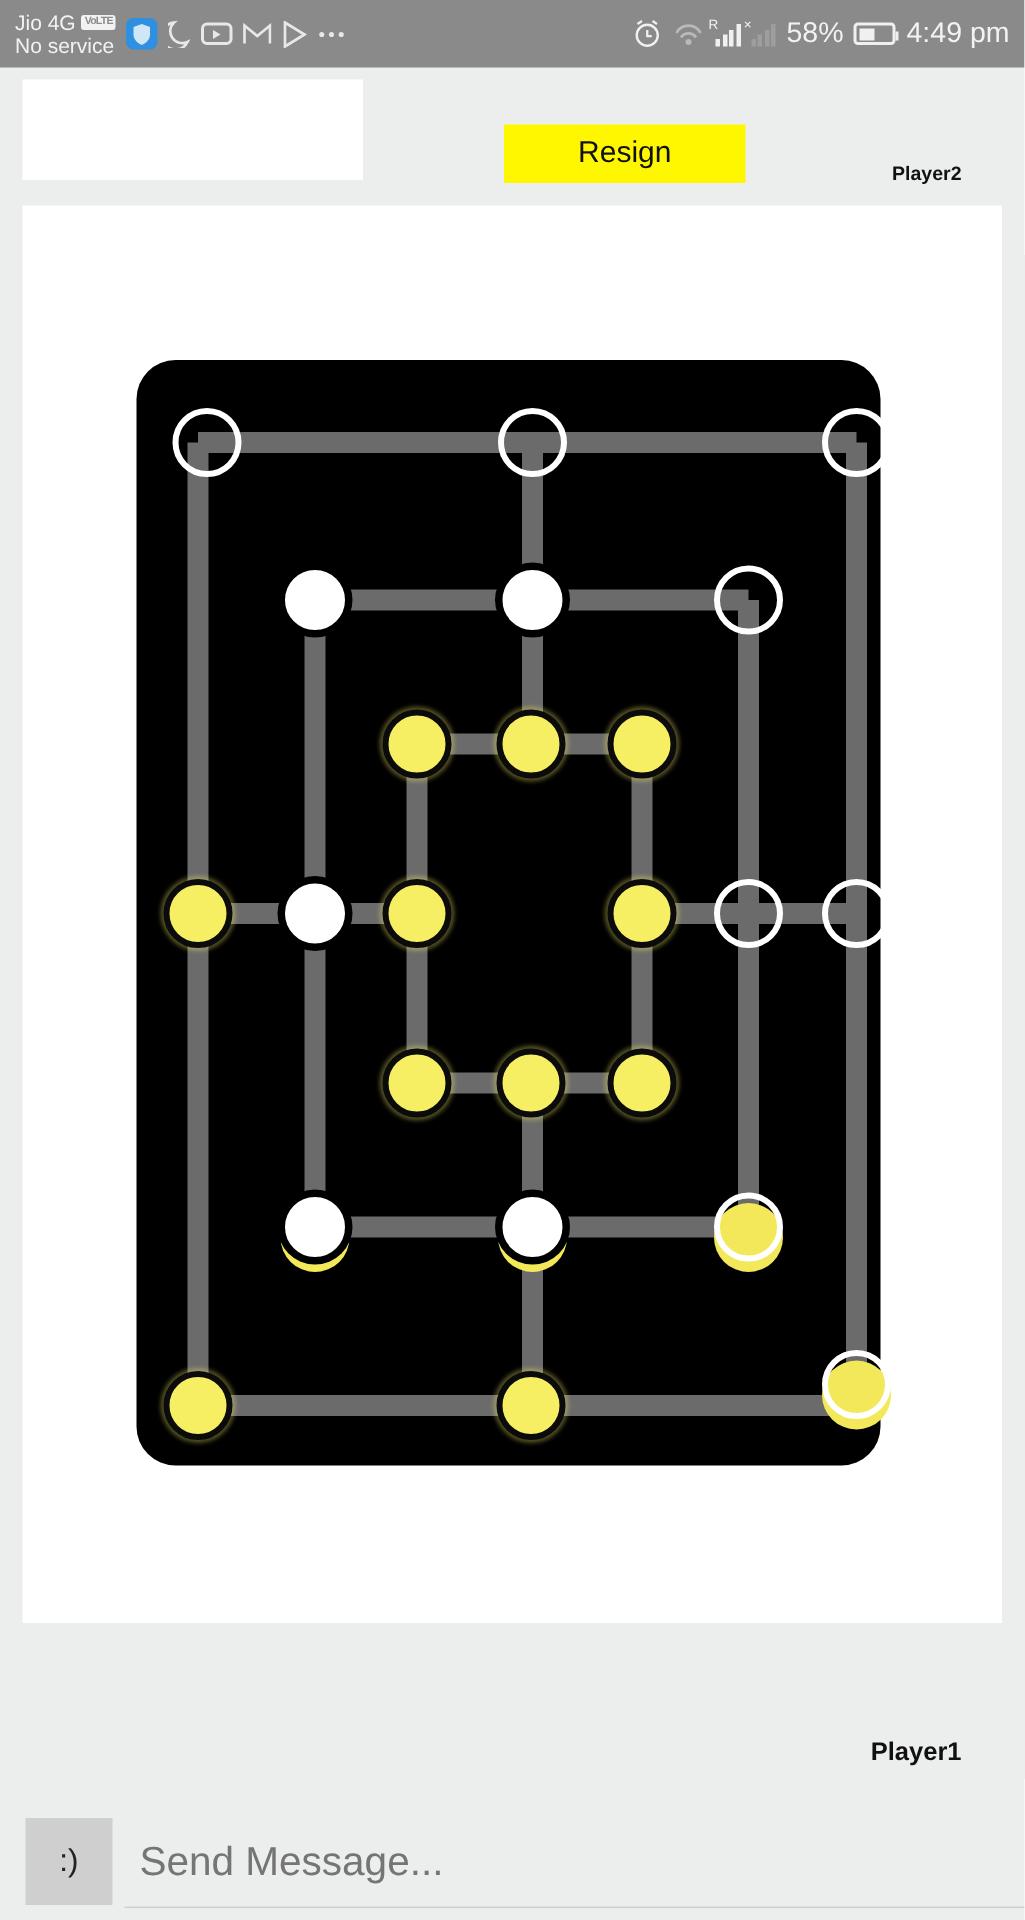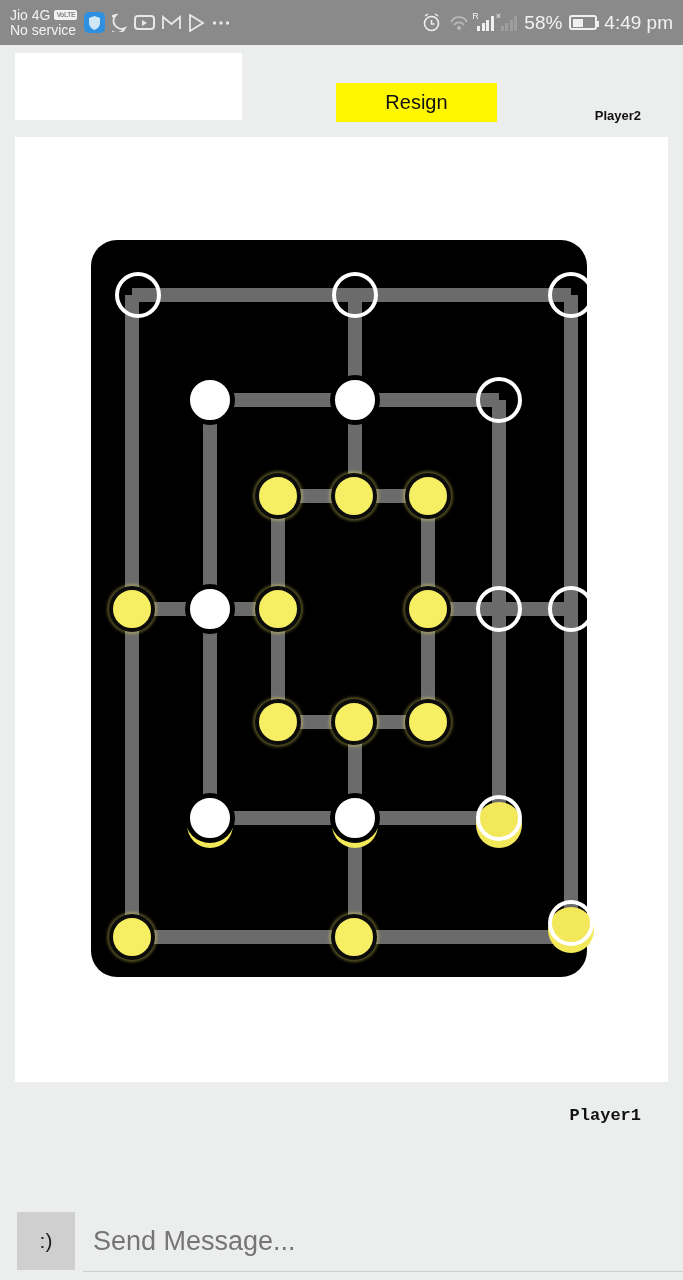--- a/index.html
+++ b/index.html
@@ -92,22 +92,22 @@
   .node.yellow{ background:#f7ef63; border:4px solid #0b0b0b;
                 box-shadow:0 0 3px 2px rgba(247,239,99,.35); }
   .glow {
     position:absolute; width:46px; height:46px; border-radius:50%;
     transform:translate(-50%,-50%) translateY(7px);
     background:#f2e85a; z-index:0;
   }
 
   
   .player1 {
-    position:absolute; right:42px; top:1106px;
-    font-size:17px; font-weight:bold; color:#111;font-family:Liberation Mono, monospace;
+    position:absolute; right:42px; top:1158px;
+    font-size:17px; font-weight:bold; color:#111;
   }
   .chatbar {
     position:absolute; left:0; top:1212px; width:683px; height:68px;
     display:flex; align-items:flex-start; gap:8px; padding-left:17px;
   }
   .btn-send {
     width:152px; height:58px; background:#cfcfcf; border:none; color:#222;
     font-size:20px; display:flex; align-items:center; justify-content:center;
   }
   .btn-emoji {

